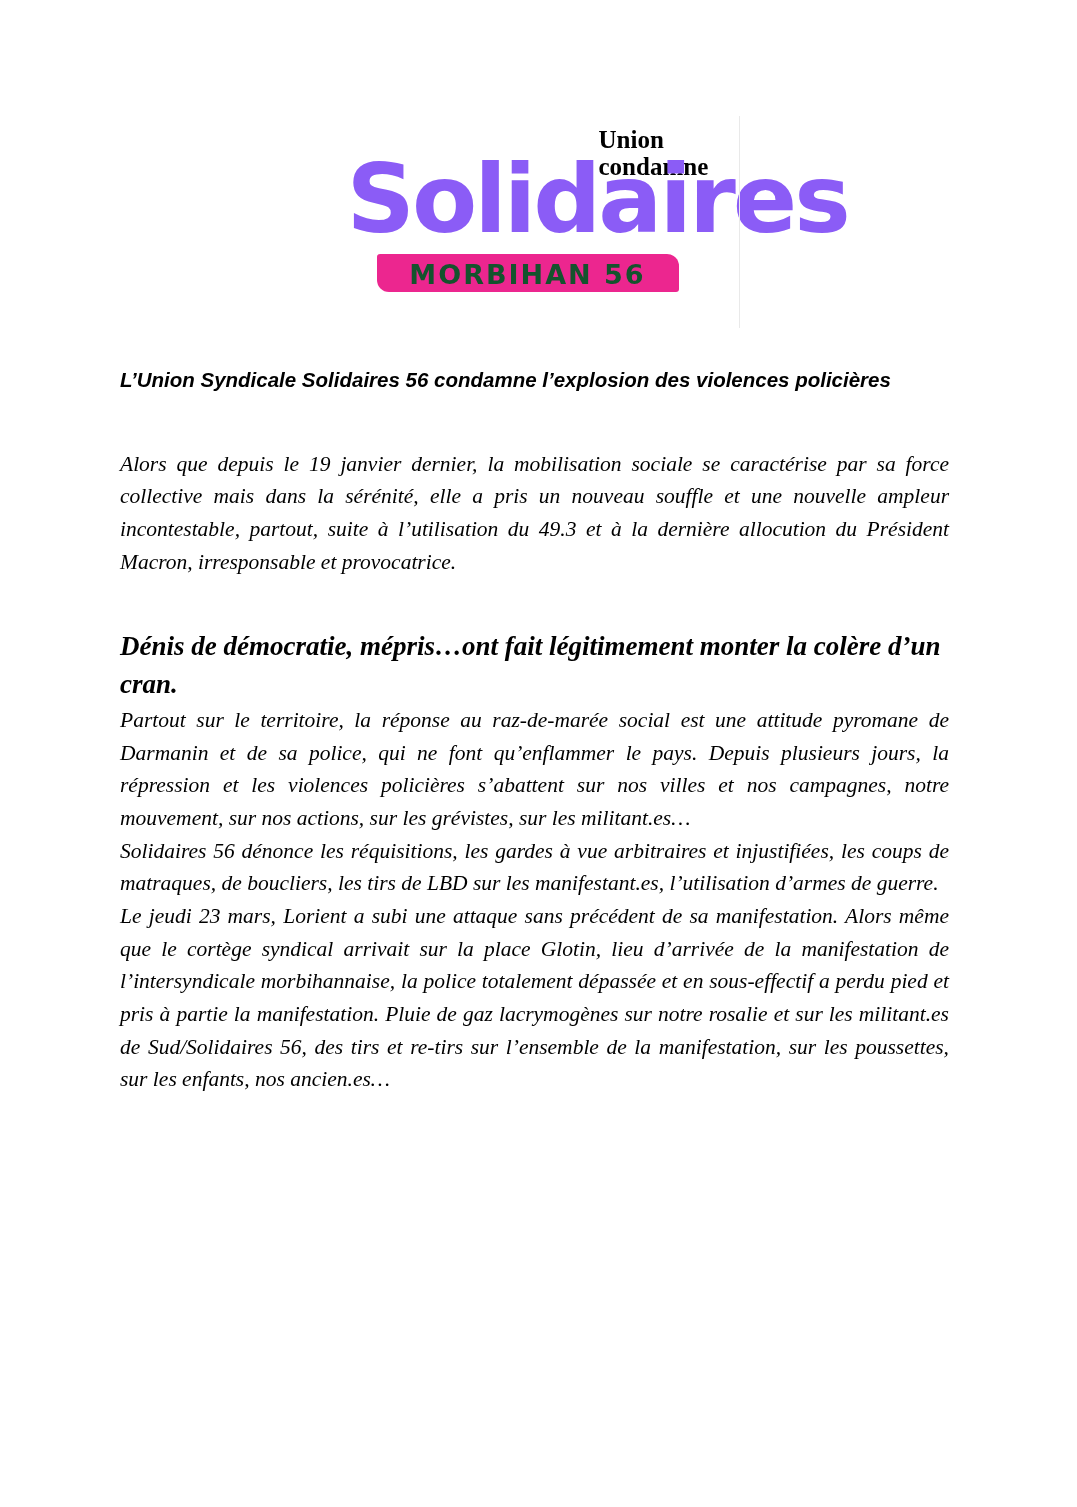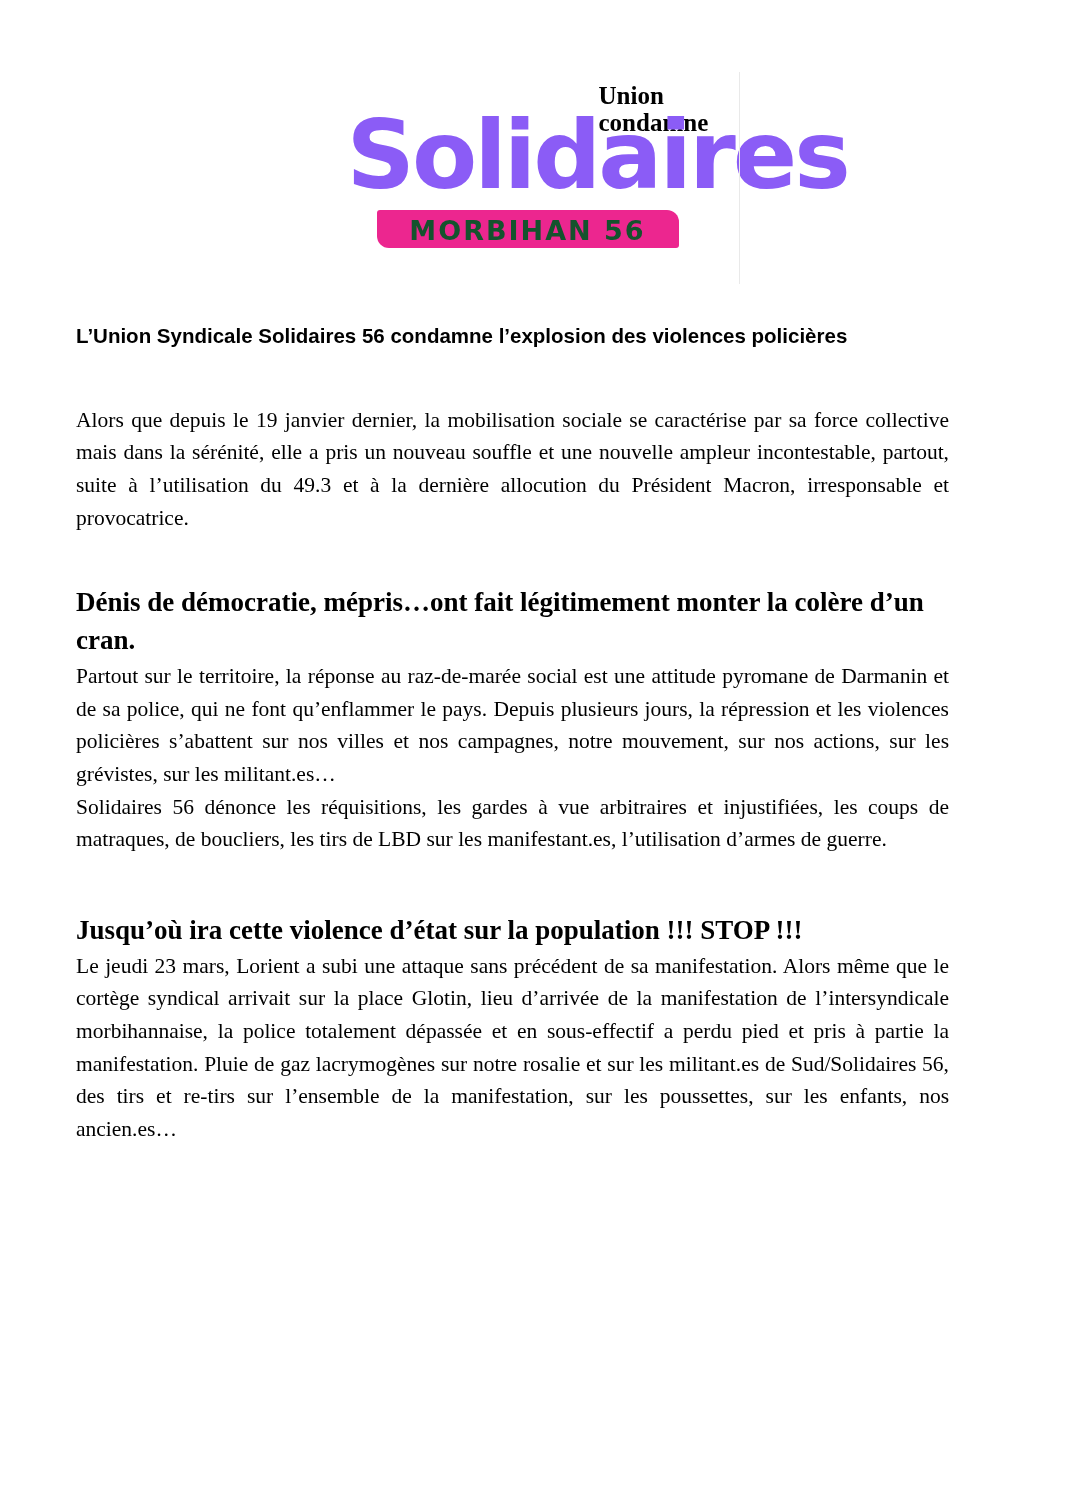--- a/index.html
+++ b/index.html
@@ -20,21 +20,21 @@
     box-sizing: border-box;
     padding: 0;
     background: #ffffff;
   }
 
   
   .logo-wrap {
     width: 100%;
     display: flex;
     justify-content: center;
-    padding-top: 72px;
+    padding-top: 116px;
   }
   .logo {
     position: relative;
     width: 408px;
     height: 212px;
     background: #ffffff;
   }
   .logo-union {
     position: absolute;
     top: 10px;
@@ -91,21 +91,22 @@
     position: absolute;
     top: 0;
     left: 404px;
     width: 1px;
     height: 212px;
     background: #e9e9e9;
   }
 
   
   .content {
-    padding: 0 128px 60px 76px;
+    padding: 0 128px 60px 120px;
+    font-style: italic;
   }
   h1.doc-title {
     margin: 38px 0 0 0;
     font-family: "Liberation Sans", sans-serif;
     font-weight: 700;
     font-size: 20.5px;
     line-height: 1.35;
     letter-spacing: 0px;
     color: #000000;
     text-align: left;
@@ -167,19 +168,18 @@
     <h1 class="doc-title">L’Union Syndicale Solidaires 56 condamne l’explosion des violences policières</h1>
 
     <p class="para first">Alors que depuis le 19 janvier dernier, la mobilisation sociale se caractérise par sa force collective mais dans la sérénité, elle a pris un nouveau souffle et une nouvelle ampleur incontestable, partout, suite à l’utilisation du 49.3 et à la dernière allocution du Président Macron, irresponsable et provocatrice.</p>
 
     <h2 class="sub-head">Dénis de démocratie, mépris…ont fait légitimement monter la colère d’un cran.</h2>
 
     <p class="para after-head">Partout sur le territoire, la réponse au raz-de-marée social est une attitude pyromane de Darmanin et de sa police, qui ne font qu’enflammer le pays. Depuis plusieurs jours, la répression et les violences policières s’abattent sur nos villes et nos campagnes, notre mouvement, sur nos actions, sur les grévistes, sur les militant.es…</p>
 
     <p class="para tight"> Solidaires 56 dénonce les réquisitions, les gardes à vue arbitraires et injustifiées, les coups de matraques, de boucliers, les tirs de LBD sur les manifestant.es, l’utilisation d’armes de guerre.</p>
 
-    <h2 class="sub-head second">Jusqu’où ira cette violence d’état sur la population !!!  STOP !!!</h2>
 
     <p class="para after-head">Le jeudi 23 mars, Lorient a subi une attaque sans précédent de sa manifestation. Alors même que le cortège syndical arrivait sur la place Glotin, lieu d’arrivée de la manifestation de l’intersyndicale morbihannaise, la police totalement dépassée et en sous-effectif a perdu pied et pris à partie la manifestation. Pluie de gaz lacrymogènes sur notre rosalie et sur les militant.es de Sud/Solidaires 56, des tirs et re-tirs sur l’ensemble de la manifestation, sur les poussettes, sur les enfants, nos ancien.es…</p>
 
 
   </div>
 </div>
 
 </body></html>

